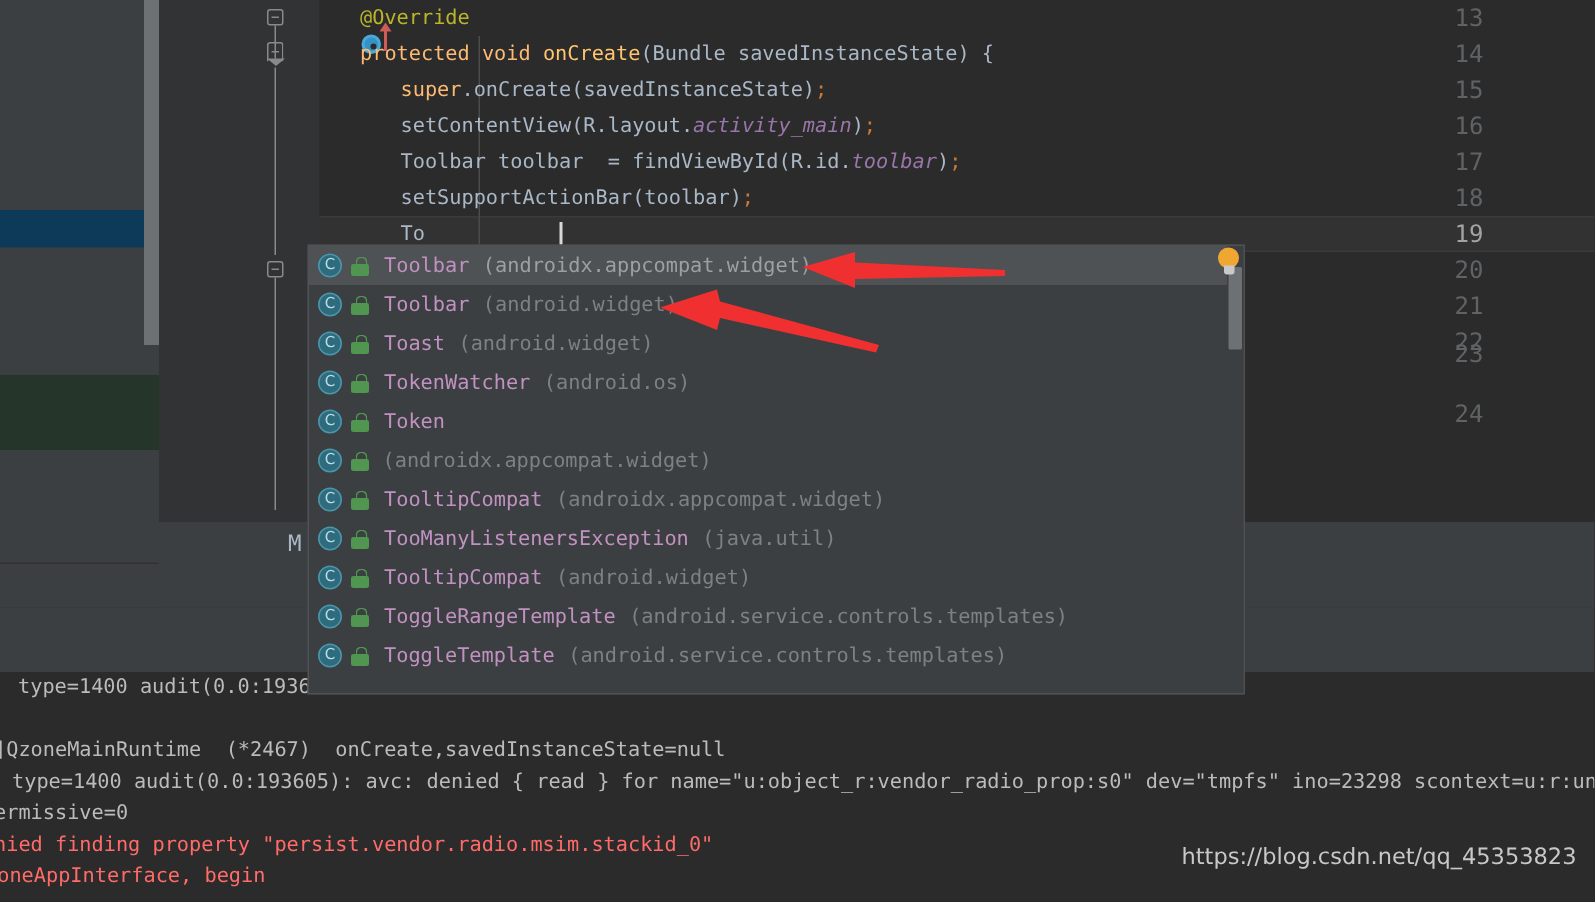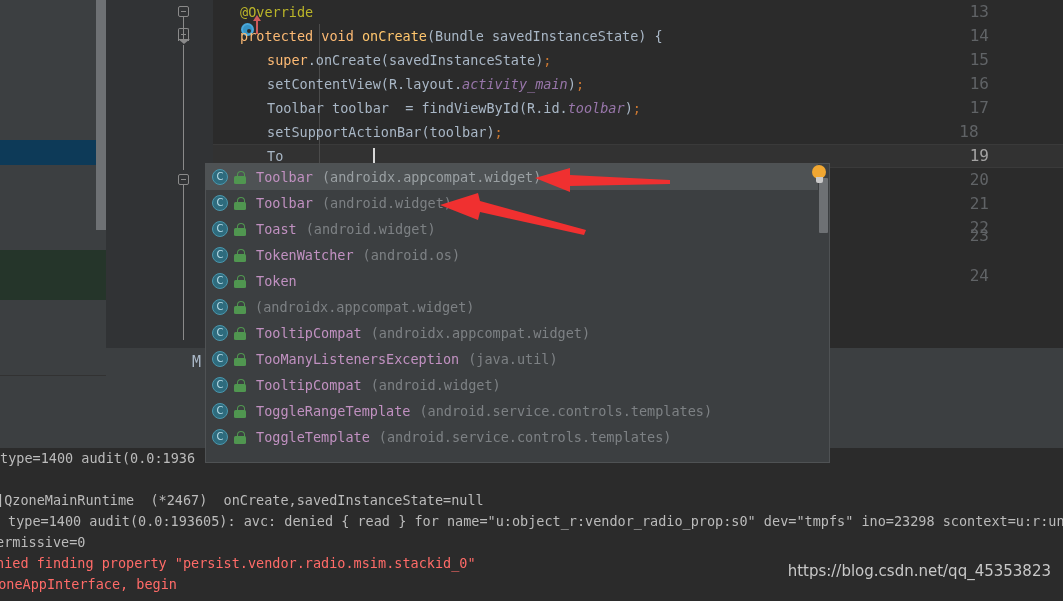--- a/index.html
+++ b/index.html
@@ -231,21 +231,21 @@
 
       <div class="run-gutter-icon"></div>
       <div class="run-arrow"></div>
 
       <div id="gutter-nums">
           <div class="line-num" style="top: 0px;">13</div>
           <div class="line-num" style="top: 24px;">14</div>
           <div class="line-num" style="top: 48px;">15</div>
           <div class="line-num" style="top: 72px;">16</div>
           <div class="line-num" style="top: 96px;">17</div>
-          <div class="line-num" style="top: 120px; text-align: center;">18</div>
+          <div class="line-num" style="top: 120px;">18</div>
           <div class="line-num current" style="top: 144px;">19</div>
           <div class="line-num" style="top: 168px;">20</div>
           <div class="line-num" style="top: 192px;">21</div>
           <div class="line-num" style="top: 216px;">22</div>
           <div class="line-num" style="top: 224px; text-align: right;">23</div>
           <div class="line-num" style="top: 264px;">24</div>
         </div>
       <div id="code-lines">
           <div class="code-line" style="top: 0px; padding-left: 27px;"><span class="ann">@Override</span></div>
           <div class="code-line" style="top: 24px; padding-left: 27px;"><span class="kw">protected void </span><span class="meth">onCreate</span><span class="plain">(Bundle savedInstanceState) {</span></div>
@@ -272,21 +272,21 @@
   <div class="logcat-bar">
     
     
     
     
     
   </div>
 
   <div class="console">
     <div id="log-lines">
-        <div class="log-line log-gray" style="left: 0; top: 0px;">type=1400 audit(0.0:1936</div>
+        <div class="log-line log-gray" style="left: 12px; top: 0px;">type=1400 audit(0.0:1936</div>
         <div class="log-line log-gray" style="left: -4px; top: 42px;">]QzoneMainRuntime  (*2467)  onCreate,savedInstanceState=null</div>
         <div class="log-line log-gray" style="left: 8px; top: 63px;">type=1400 audit(0.0:193605): avc: denied { read } for name="u:object_r:vendor_radio_prop:s0" dev="tmpfs" ino=23298 scontext=u:r:untrusted_app_27:s0:c512,c768</div>
         <div class="log-line log-gray" style="left: -4px; top: 84px;">ermissive=0</div>
         <div class="log-line log-red" style="left: -4px; top: 105px;">nied finding property "persist.vendor.radio.msim.stackid_0"</div>
         <div class="log-line log-red" style="left: -10px; top: 126px;">ZoneAppInterface, begin</div>
       </div>
     <div class="watermark">https://blog.csdn.net/qq_45353823</div>
   </div>
 
   <div class="ac-popup">

